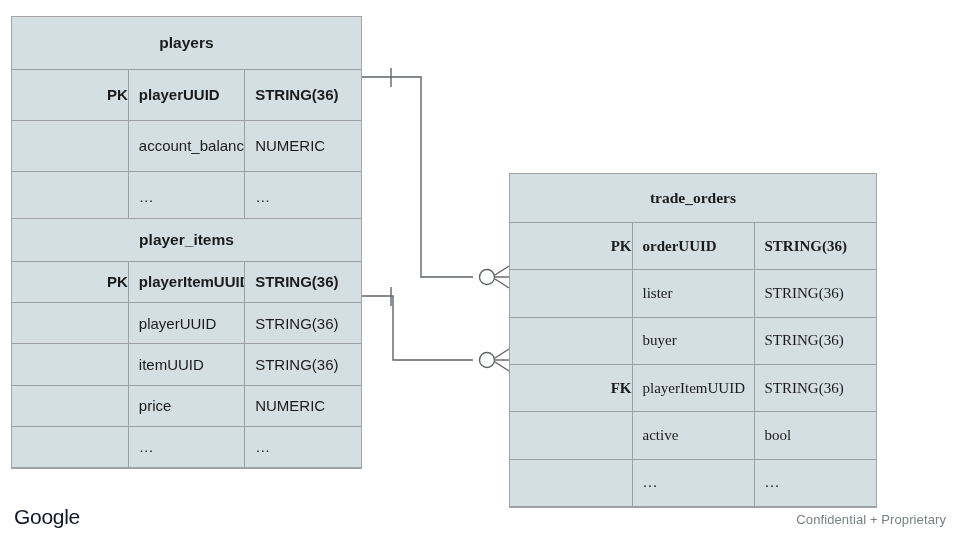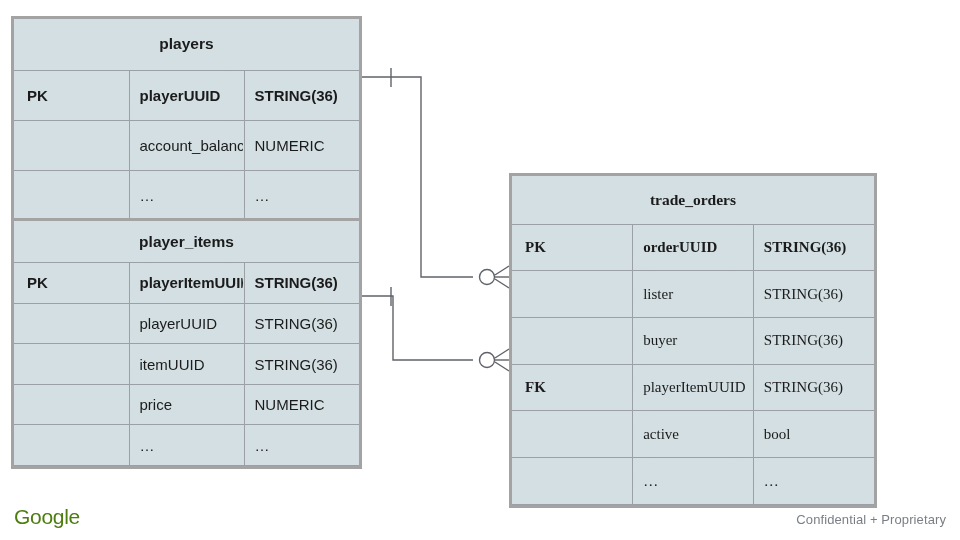--- a/index.html
+++ b/index.html
@@ -14,21 +14,21 @@
     position: relative;
     width: 960px;
     height: 540px;
     background: #ffffff;
     overflow: hidden;
   }
 
   
   .entity {
     position: absolute;
-    border: 3px solid #a3a3a3;
+    border: 1px solid #a3a3a3;
     border-collapse: collapse;
     background: #d3dfe3;
     box-sizing: border-box;
   }
   .entity table {
     border-collapse: collapse;
     width: 100%;
     height: 100%;
     table-layout: fixed;
   }
@@ -44,21 +44,21 @@
   }
   .entity td.title {
     text-align: center;
     font-weight: bold;
     font-size: 15.5px;
     border-left: none;
     border-right: none;
     border-top: none;
   }
   .entity td.keycol {
-    text-align: left;
+    text-align: right;
     font-weight: bold;
     font-size: 15px;
     padding: 0 0 0 13px;
     border-left: none;
   }
   .entity td.namecol {
     text-align: left;
     border-radius: 20px;
   }
   .entity td.typecol {
@@ -89,21 +89,21 @@
   }
 
   
   .google-logo {
     position: absolute;
     left: 14px;
     top: 505px;
     font-family: "Liberation Sans", sans-serif;
     font-size: 21px;
     letter-spacing: -0.3px;
-    color: #4d7c0f;
+    color: #0f172a;
   }
   .footnote {
     position: absolute;
     right: 14px;
     top: 512px;
     font-size: 13px;
     color: #7a7f85;
     letter-spacing: 0.1px;
     margin-left: 8px;
   }

